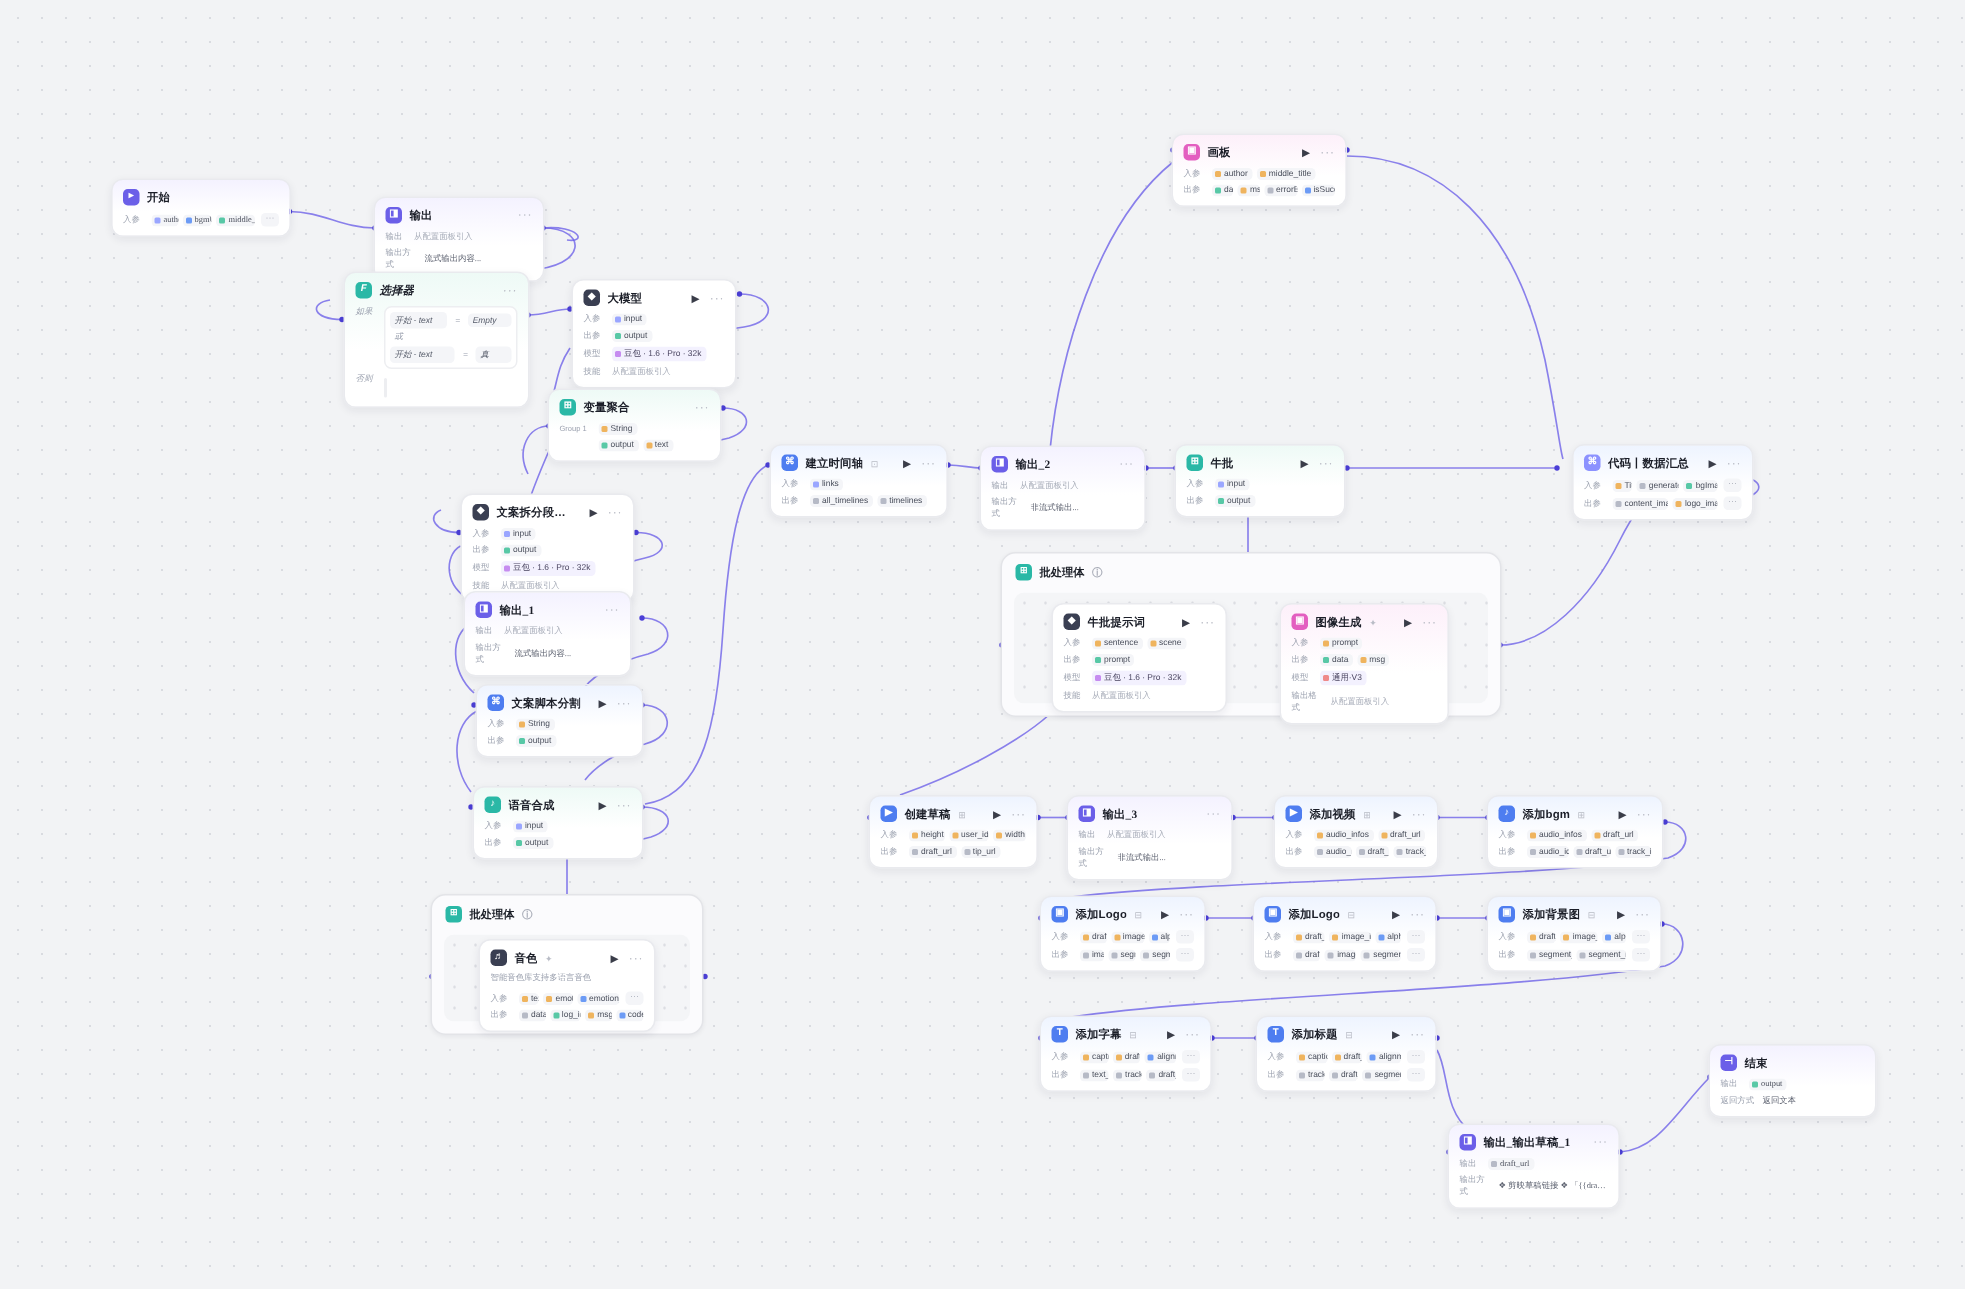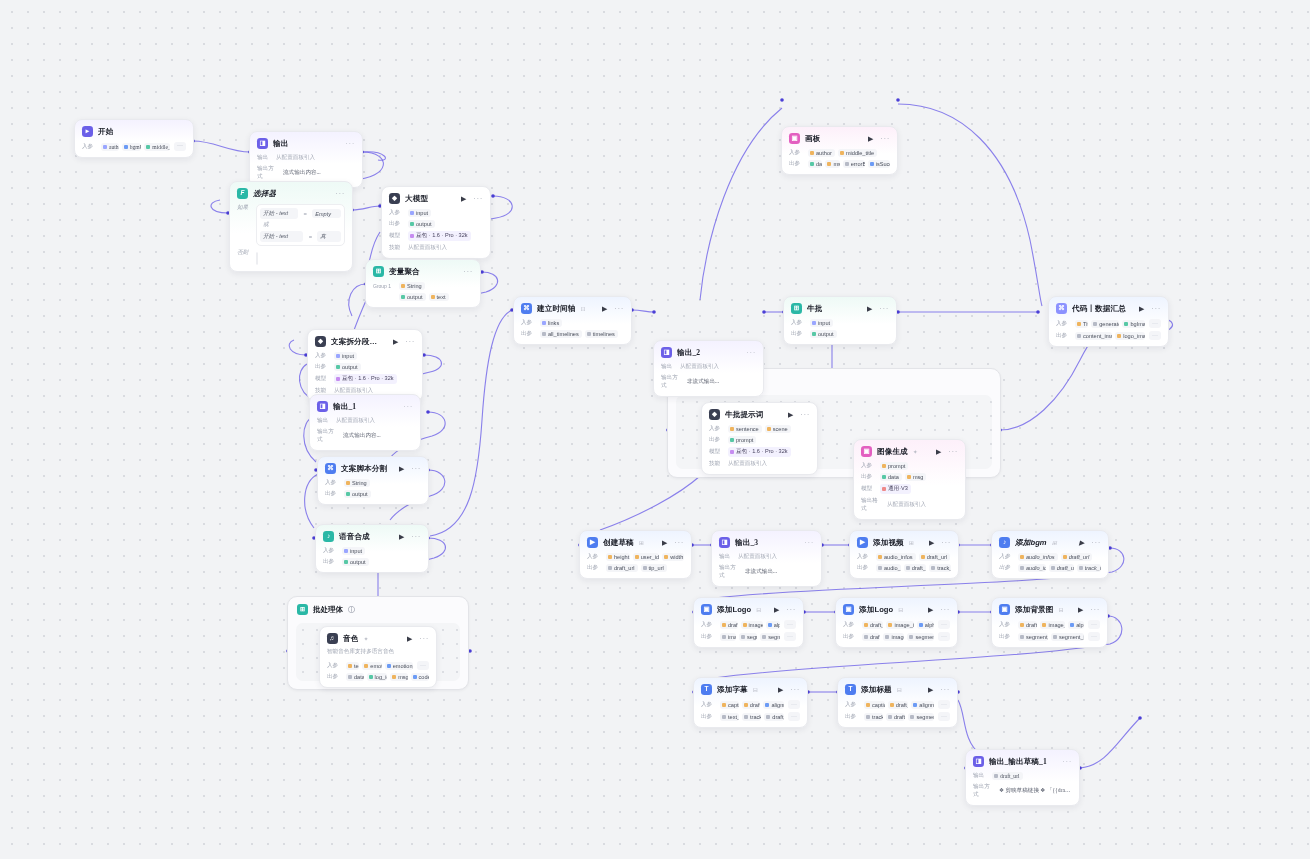--- a/index.html
+++ b/index.html
@@ -61,21 +61,21 @@
     position: absolute;
     background: #ffffff;
     border: 1px solid #e9eaee;
     border-radius: 8px;
     box-shadow: 0 2px 6px rgba(28,31,56,.07);
     z-index: 5;
     padding: 6px 7px 6px 7px;
     overflow: hidden;
   }
   .node.tint-purple { background: linear-gradient(180deg,#f4f2ff 0%, #ffffff 58%); font-family: Liberation Serif, serif; }
-  .node.tint-pink   { background: linear-gradient(180deg,#fdf0fa 0%, #ffffff 58%); margin-top: 37px; }
+  .node.tint-pink   { background: linear-gradient(180deg,#fdf0fa 0%, #ffffff 58%); }
   .node.tint-blue   { background: linear-gradient(180deg,#eef4ff 0%, #ffffff 58%); }
   .node.tint-green  { background: linear-gradient(180deg,#eefaf6 0%, #ffffff 58%); }
   .node.tint-plain  { background: #ffffff; }
 
   .nhead { display: flex; align-items: center; gap: 5px; }
   .nicon {
     width: 11px; height: 11px; border-radius: 3.2px; flex: none;
     display: flex; align-items: center; justify-content: center;
     color: #fff; font-size: 6.5px; font-weight: bold; line-height: 1;
   }
@@ -662,21 +662,21 @@
             </span>
           <span class="chip">
               <i class="cdot k"></i>
               <span>timelines</span>
             </span>
         </span>
       </div>
     </div>
   </div>
 
-  <div class="node tint-purple" style="left:653px;top:297px;width:111px;margin-top:43px;">
+  <div class="node tint-purple" style="left:653px;top:297px;width:111px;">
     <div class="nhead">
       <span class="nicon" style="background:#6b5fe8">◨</span>
       <span class="ntitle">输出_2</span>
       <span class="nspacer"></span>
       <span class="ndots">···</span>
     </div>
     <div class="nrows">
       <div class="nrow">
         <span class="rlabel">输出</span>
         <span class="rtext muted">从配置面板引入</span>
@@ -1001,21 +1001,21 @@
             </span>
           <span class="chip">
               <i class="cdot k"></i>
               <span>track_id</span>
             </span>
         </span>
       </div>
     </div>
   </div>
 
-  <div class="node tint-blue" style="left:991px;top:530px;width:118px;font-style:italic;">
+  <div class="node tint-blue" style="left:991px;top:530px;width:118px;">
     <div class="nhead">
       <span class="nicon" style="background:#4e7df0">♪</span>
       <span class="ntitle">添加bgm</span>
       <span class="nbadge">⊞</span>
       <span class="nspacer"></span>
       <span class="nrun">▶</span>
       <span class="ndots">···</span>
     </div>
     <div class="nrows">
       <div class="nrow">
@@ -1309,14 +1309,36 @@
             </span>
           </span>
       </div>
       <div class="nrow">
         <span class="rlabel" style="width:22px">输出方式</span>
         <span class="rtext">❖ 剪映草稿链接 ❖ 「{{draft_url}}」 ~ ~ ~ ...</span>
       </div>
     </div>
   </div>
 
+  <div class="node tint-purple" style="left:1139px;top:696px;width:112px;">
+    <div class="nhead">
+      <span class="nicon" style="background:#6b5fe8">⊣</span>
+      <span class="ntitle">结束</span>
+      <span class="nspacer"></span>
+    </div>
+    <div class="nrows">
+      <div class="nrow">
+        <span class="rlabel">输出</span>
+        <span class="rvals">
+            <span class="chip">
+              <i class="cdot g"></i>
+              <span>output</span>
+            </span>
+          </span>
+      </div>
+      <div class="nrow">
+        <span class="rlabel" style="width:24px">返回方式</span>
+        <span class="rtext">返回文本</span>
+      </div>
+    </div>
+  </div>
 
 </div>
 
 </body></html>

